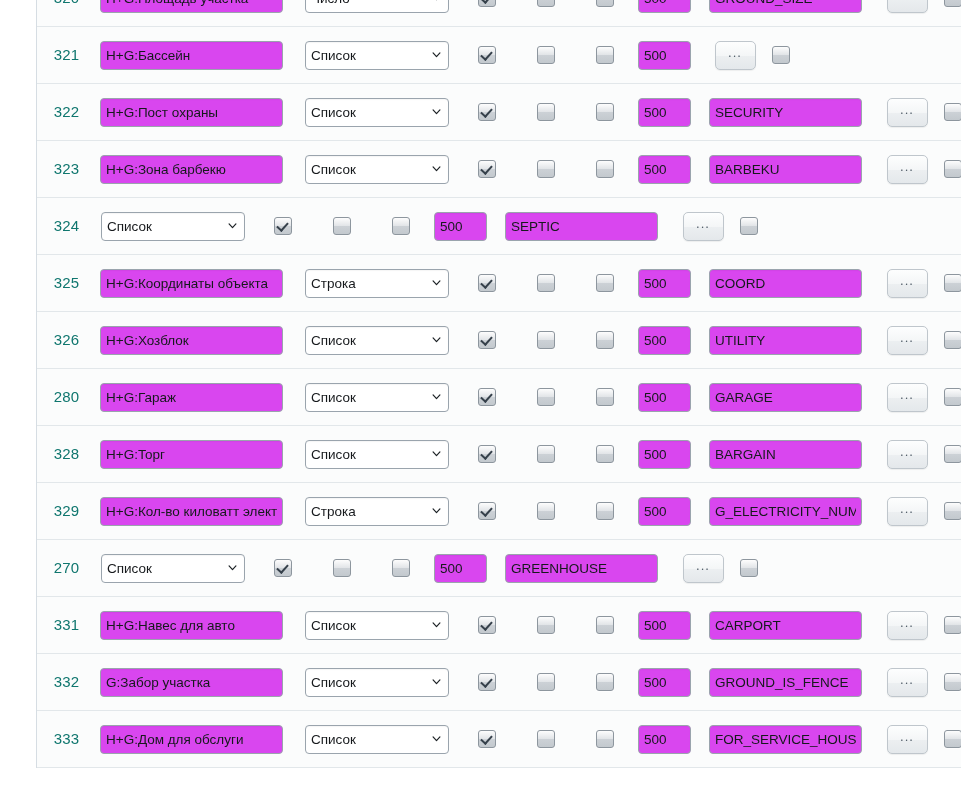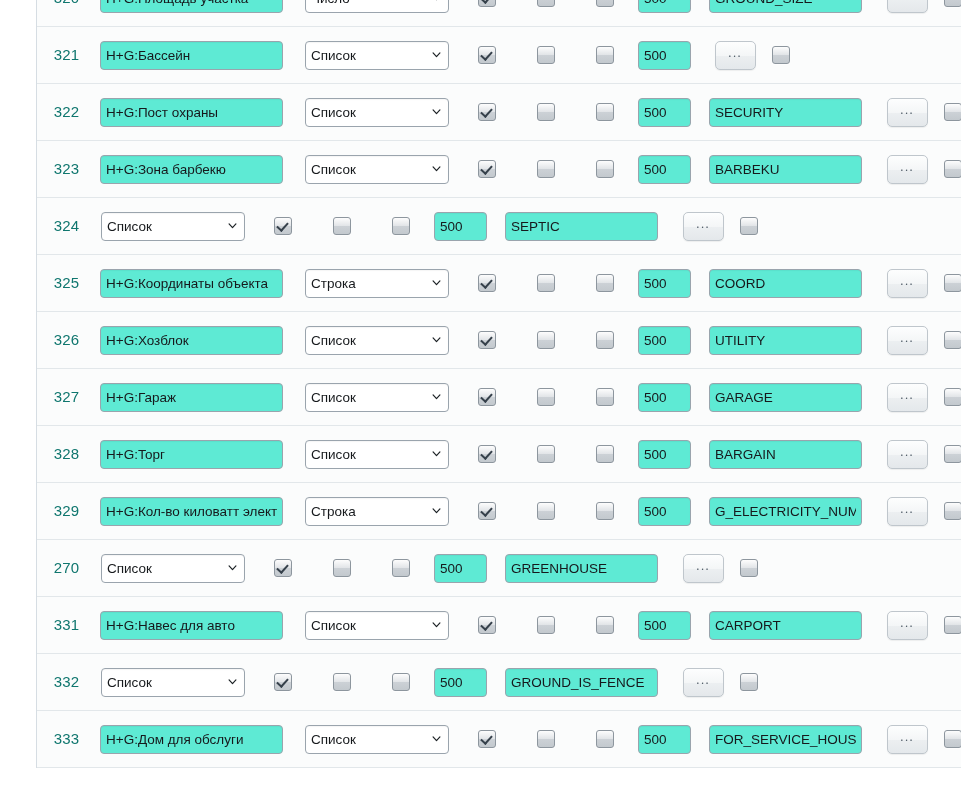--- a/index.html
+++ b/index.html
@@ -59,21 +59,21 @@
     font-family: "Liberation Sans", sans-serif;
     letter-spacing: 0.2px;
   }
 
   
   input.txt {
     box-sizing: border-box;
     height: 29px;
     border: 1px solid #9aa4ad;
     border-radius: 4px;
-    background: #5eead4;
+    background: #d946ef;
     font-family: "Liberation Sans", sans-serif;
     font-size: 13.5px;
     color: #16191c;
     padding: 0 5px;
     outline: none;
     box-shadow: inset 0 1px 1px rgba(0,0,0,0.04);
   }
   input.name-in { width: 183px; }
   input.len-in  { width: 53px; }
   input.code-in { width: 153px; }
@@ -268,21 +268,21 @@
             </span></span></div>
         <div class="c-chk"><span class="cbx checked"></span></div>
         <div class="c-chk2"><span class="cbx"></span></div>
         <div class="c-chk3"><span class="cbx"></span></div>
         <div class="c-len"><input type="text" class="txt len-in" value="500" style=""></div>
         <div class="c-code"><input type="text" class="txt code-in" value="UTILITY" style=""></div>
         <div class="c-btn"><button class="ellipsis-btn">...</button></div>
         <div class="c-chk4"><span class="cbx clipped"></span></div>
       </div>
       <div class="row">
-        <div class="c-num"><span class="rownum">327</span></div>
+        <div class="c-num"><span class="rownum">280</span></div>
         <div class="c-name"><input type="text" class="txt name-in" value="H+G:Гараж" style=""></div>
         <div class="c-type"><span class="sel-wrap"><select class="sel"><option value="Строка">Строка</option><option value="Число">Число</option><option value="Список" selected="">Список</option><option value="Дата">Дата</option><option value="Логический">Логический</option></select><span class="sel-arrow">
               <svg viewBox="0 0 10 7" width="9" height="6" aria-hidden="true">
                 <path d="M1 1 L5 5.4 L9 1" fill="none" stroke="#1d2226" stroke-width="1.4" stroke-linecap="round" stroke-linejoin="round"></path>
               </svg>
             </span></span></div>
         <div class="c-chk"><span class="cbx checked"></span></div>
         <div class="c-chk2"><span class="cbx"></span></div>
         <div class="c-chk3"><span class="cbx"></span></div>
         <div class="c-len"><input type="text" class="txt len-in" value="500" style=""></div>
@@ -348,20 +348,21 @@
         <div class="c-chk"><span class="cbx checked"></span></div>
         <div class="c-chk2"><span class="cbx"></span></div>
         <div class="c-chk3"><span class="cbx"></span></div>
         <div class="c-len"><input type="text" class="txt len-in" value="500" style=""></div>
         <div class="c-code"><input type="text" class="txt code-in" value="CARPORT" style=""></div>
         <div class="c-btn"><button class="ellipsis-btn">...</button></div>
         <div class="c-chk4"><span class="cbx clipped"></span></div>
       </div>
       <div class="row">
         <div class="c-num"><span class="rownum">332</span></div>
+        <div class="c-name"><input type="text" class="txt name-in" value="G:Забор участка" style=""></div>
         <div class="c-type"><span class="sel-wrap"><select class="sel"><option value="Строка">Строка</option><option value="Число">Число</option><option value="Список" selected="">Список</option><option value="Дата">Дата</option><option value="Логический">Логический</option></select><span class="sel-arrow">
               <svg viewBox="0 0 10 7" width="9" height="6" aria-hidden="true">
                 <path d="M1 1 L5 5.4 L9 1" fill="none" stroke="#1d2226" stroke-width="1.4" stroke-linecap="round" stroke-linejoin="round"></path>
               </svg>
             </span></span></div>
         <div class="c-chk"><span class="cbx checked"></span></div>
         <div class="c-chk2"><span class="cbx"></span></div>
         <div class="c-chk3"><span class="cbx"></span></div>
         <div class="c-len"><input type="text" class="txt len-in" value="500" style=""></div>
         <div class="c-code"><input type="text" class="txt code-in" value="GROUND_IS_FENCE" style=""></div>

